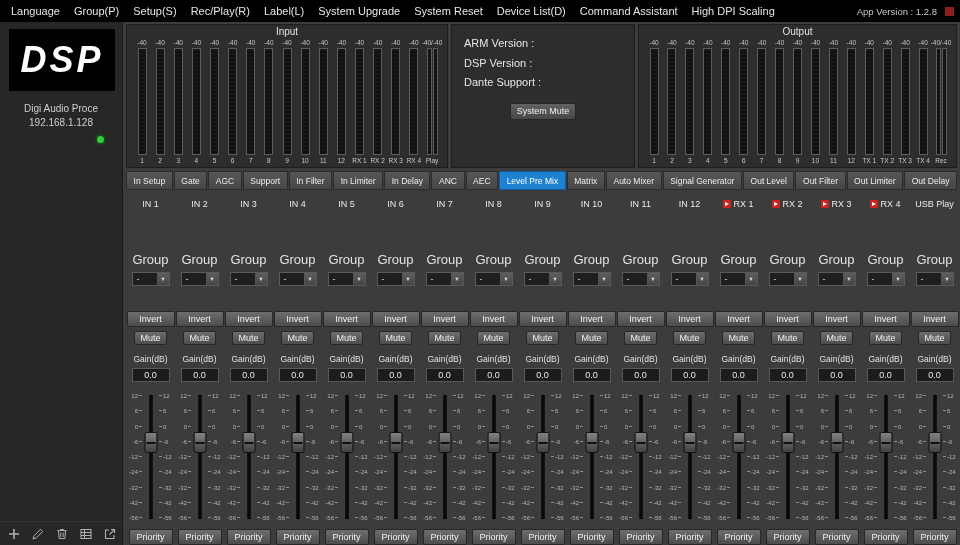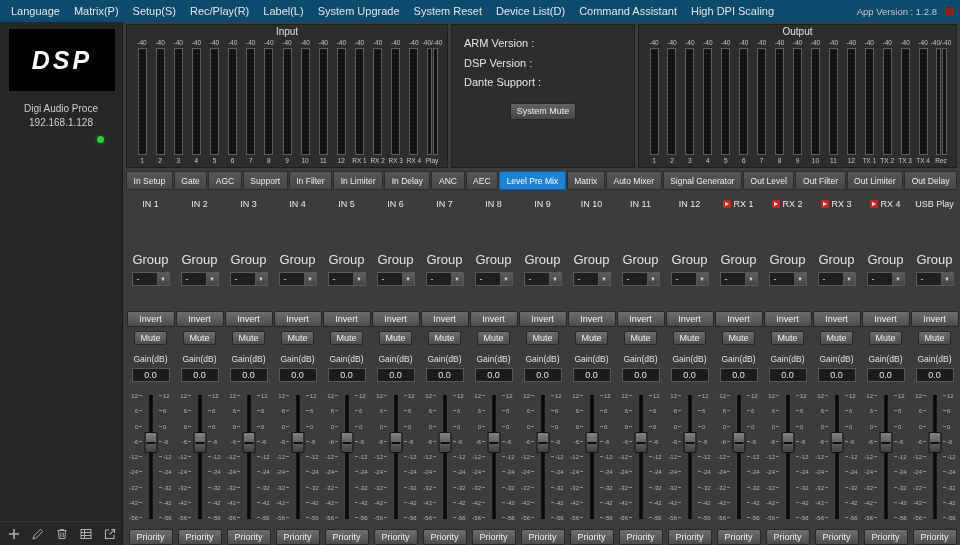--- a/index.html
+++ b/index.html
@@ -1,32 +1,32 @@
 <!DOCTYPE html>
 <html><head>
 <meta charset="utf-8">
 <style>
   * { margin:0; padding:0; box-sizing:border-box; }
   html,body { width:960px; height:545px; overflow:hidden; }
   body { background:#3c3c3c; font-family:"Liberation Sans", sans-serif; color:#ddd; }
 
   
-  .menubar { height:22px; background:#0c4a6e; display:flex; align-items:center; padding:0 4px; }
+  .menubar { height:22px; background:#000000; display:flex; align-items:center; padding:0 4px; }
   .menu-item { padding:3px 7px; font-size:11px; color:#e6e6e6; white-space:nowrap; cursor:default; }
   .app-version { margin-left:auto; font-size:9.5px; color:#c8c8c8; white-space:nowrap; }
   .corner-box { width:9px; height:9px; background:#8c1f1f; margin:0 2px 0 8px; flex:none; }
 
   
   .content { display:flex; height:523px; }
   .sidebar { width:123px; background:#272727; border-right:1px solid #191919; display:flex; flex-direction:column; }
   .main { flex:1; display:flex; flex-direction:column; min-width:0; }
 
   
   .logo { margin:7px 7px 4px 9px; background:#000; height:62px; display:flex; align-items:center; justify-content:center; }
-  .logo-text { color:#fff; font-size:25px; font-weight:bold; font-style:italic; letter-spacing:3px; }
+  .logo-text { color:#fff; font-size:36px; font-weight:bold; font-style:italic; letter-spacing:3px; }
   .device-list { flex:1; margin:2px 2px 0 2px; position:relative; }
   .device-entry { padding:5px 2px 2px 2px; text-align:center; }
   .device-name { font-size:10px; color:#cfcfcf; line-height:14px; white-space:nowrap; }
   .device-ip { font-size:10px; color:#cfcfcf; line-height:14px; }
   .status-row { height:16px; position:relative; }
   .status-dot { position:absolute; right:14px; top:6px; width:7px; height:7px; border-radius:50%; background:#35c93f; box-shadow:0 0 0 2px #14471a; }
   .sidebar-toolbar { height:24px; border-top:1px solid #333; display:flex; align-items:center; padding:0 7px; gap:10px; }
   .tool-icon { width:15px; height:15px; display:flex; align-items:center; justify-content:center; }
   .tool-icon svg { width:14px; height:14px; }
 
@@ -90,21 +90,21 @@
             background:linear-gradient(#828282,#404040); border:1px solid #111; border-radius:2px; }
   .fader-handle::after { content:''; position:absolute; left:1px; right:1px; top:9px; height:2px; background:#101010; }
   .priority-btn { margin-top:6px; width:44px; height:16px; }
 </style>
 </head>
 <body>
 
 <div class="menubar">
   <div id="menu-items" style="display:flex;">
       <div class="menu-item">Language</div>
-      <div class="menu-item">Matrix(P)</div>
+      <div class="menu-item">Group(P)</div>
       <div class="menu-item">Setup(S)</div>
       <div class="menu-item">Rec/Play(R)</div>
       <div class="menu-item">Label(L)</div>
       <div class="menu-item">System Upgrade</div>
       <div class="menu-item">System Reset</div>
       <div class="menu-item">Device List(D)</div>
       <div class="menu-item">Command Assistant</div>
       <div class="menu-item">High DPI Scaling</div>
     </div>
   <div class="app-version">App Version : 1.2.8</div>

